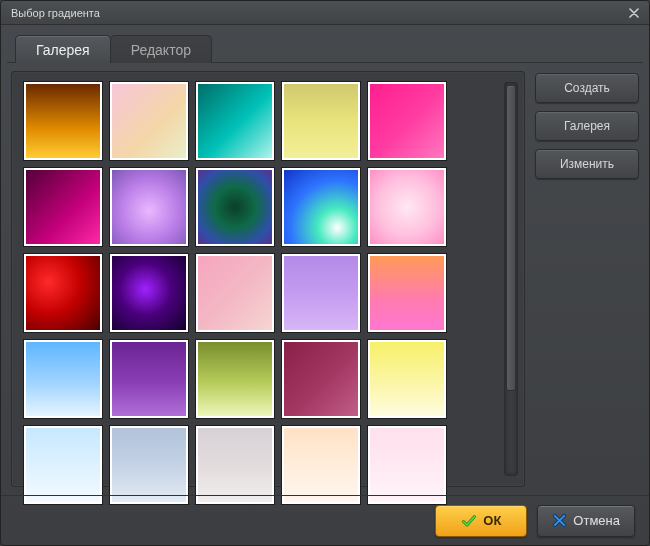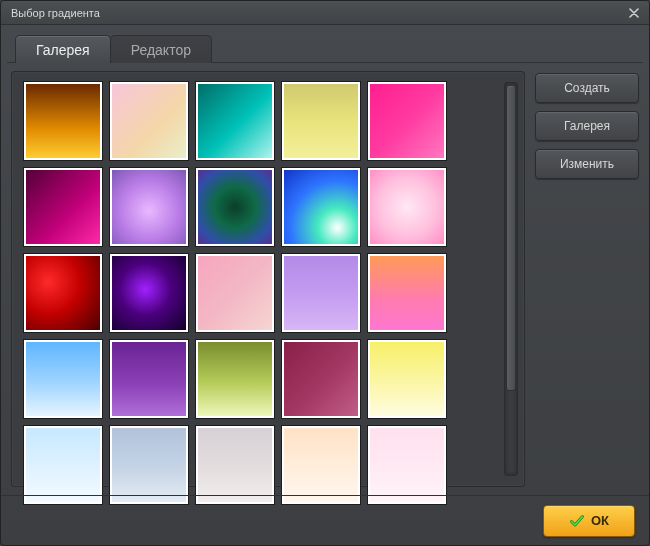--- a/index.html
+++ b/index.html
@@ -275,15 +275,22 @@
   </div>
 
   <div class="footer">
     <div class="fbtn ok">
       <svg class="icon-svg" width="16" height="16" viewBox="0 0 16 16">
         <path d="M2.5 8.5 L6 12 L13.5 3.5" fill="none" stroke="#1e8e1e" stroke-width="3" stroke-linecap="round" stroke-linejoin="round"></path>
         <path d="M2.5 8.5 L6 12 L13.5 3.5" fill="none" stroke="#4fe24f" stroke-width="1.4" stroke-linecap="round" stroke-linejoin="round"></path>
       </svg>
       <span>ОК</span>
     </div>
+    <div class="fbtn cancel">
+      <svg class="icon-svg" width="15" height="15" viewBox="0 0 16 16">
+        <path d="M3 3 L13 13 M13 3 L3 13" stroke="#0d3a6e" stroke-width="4" stroke-linecap="round"></path>
+        <path d="M3 3 L13 13 M13 3 L3 13" stroke="#3a8fe6" stroke-width="2" stroke-linecap="round"></path>
+      </svg>
+      <span>Отмена</span>
+    </div>
   </div>
 
 </div>
 
 </body></html>

